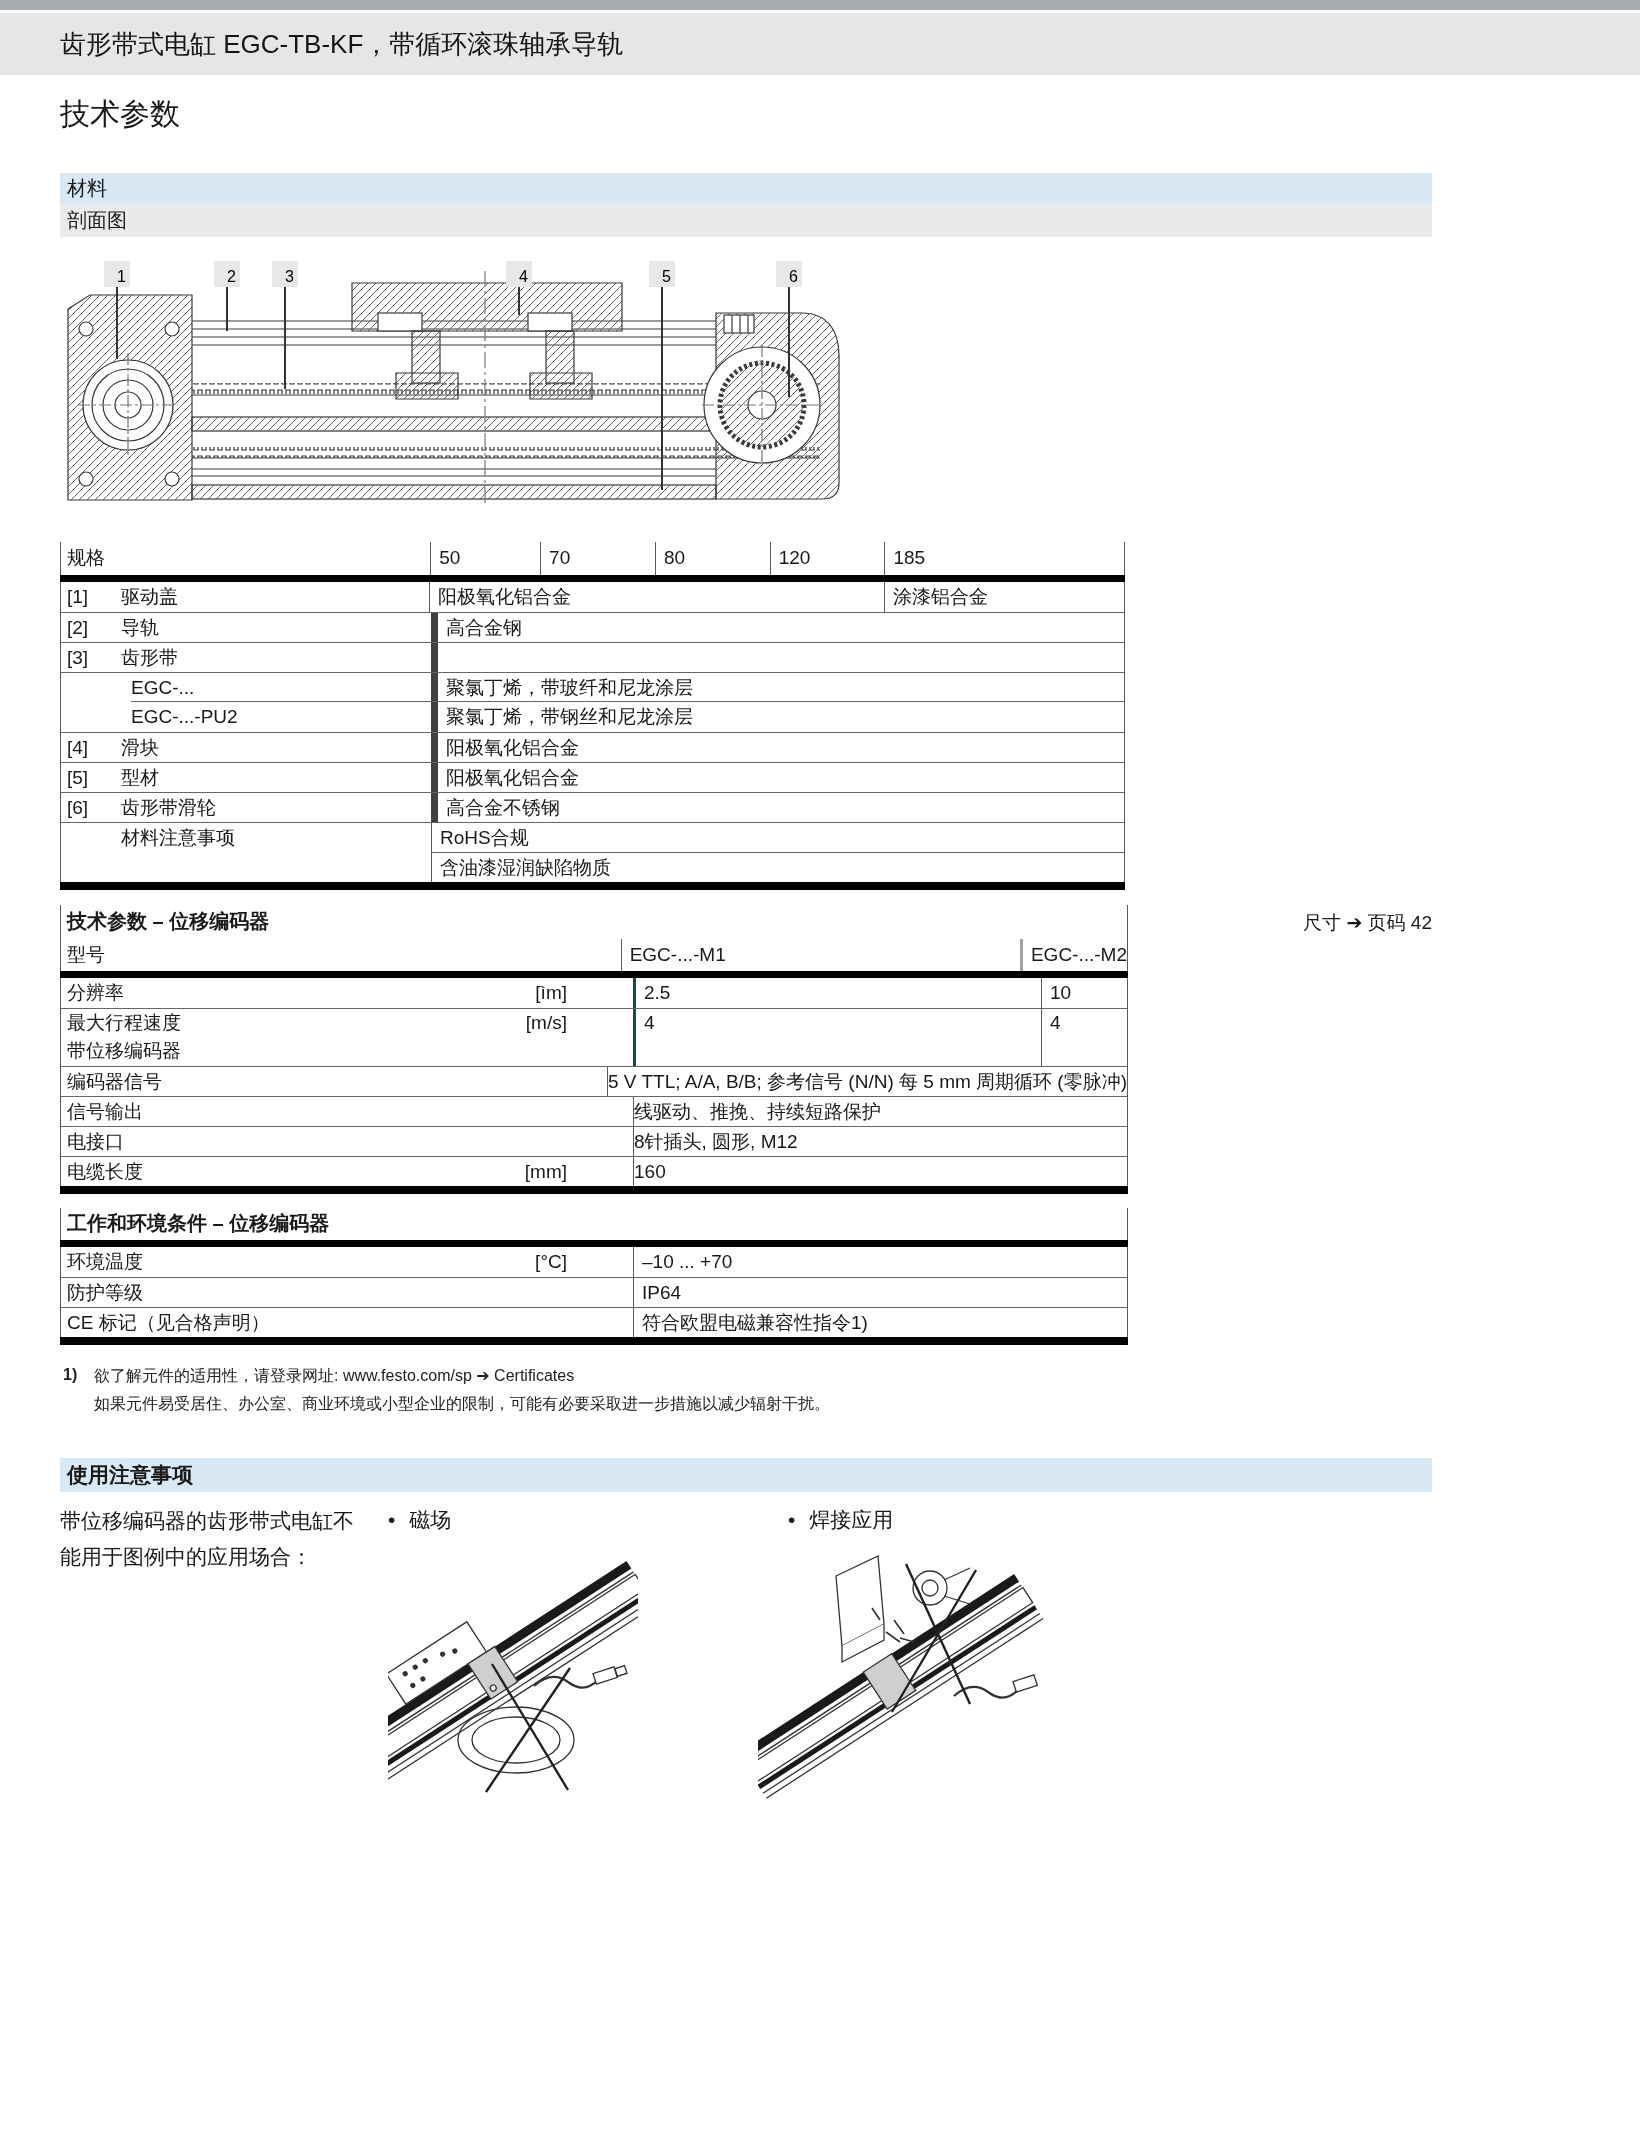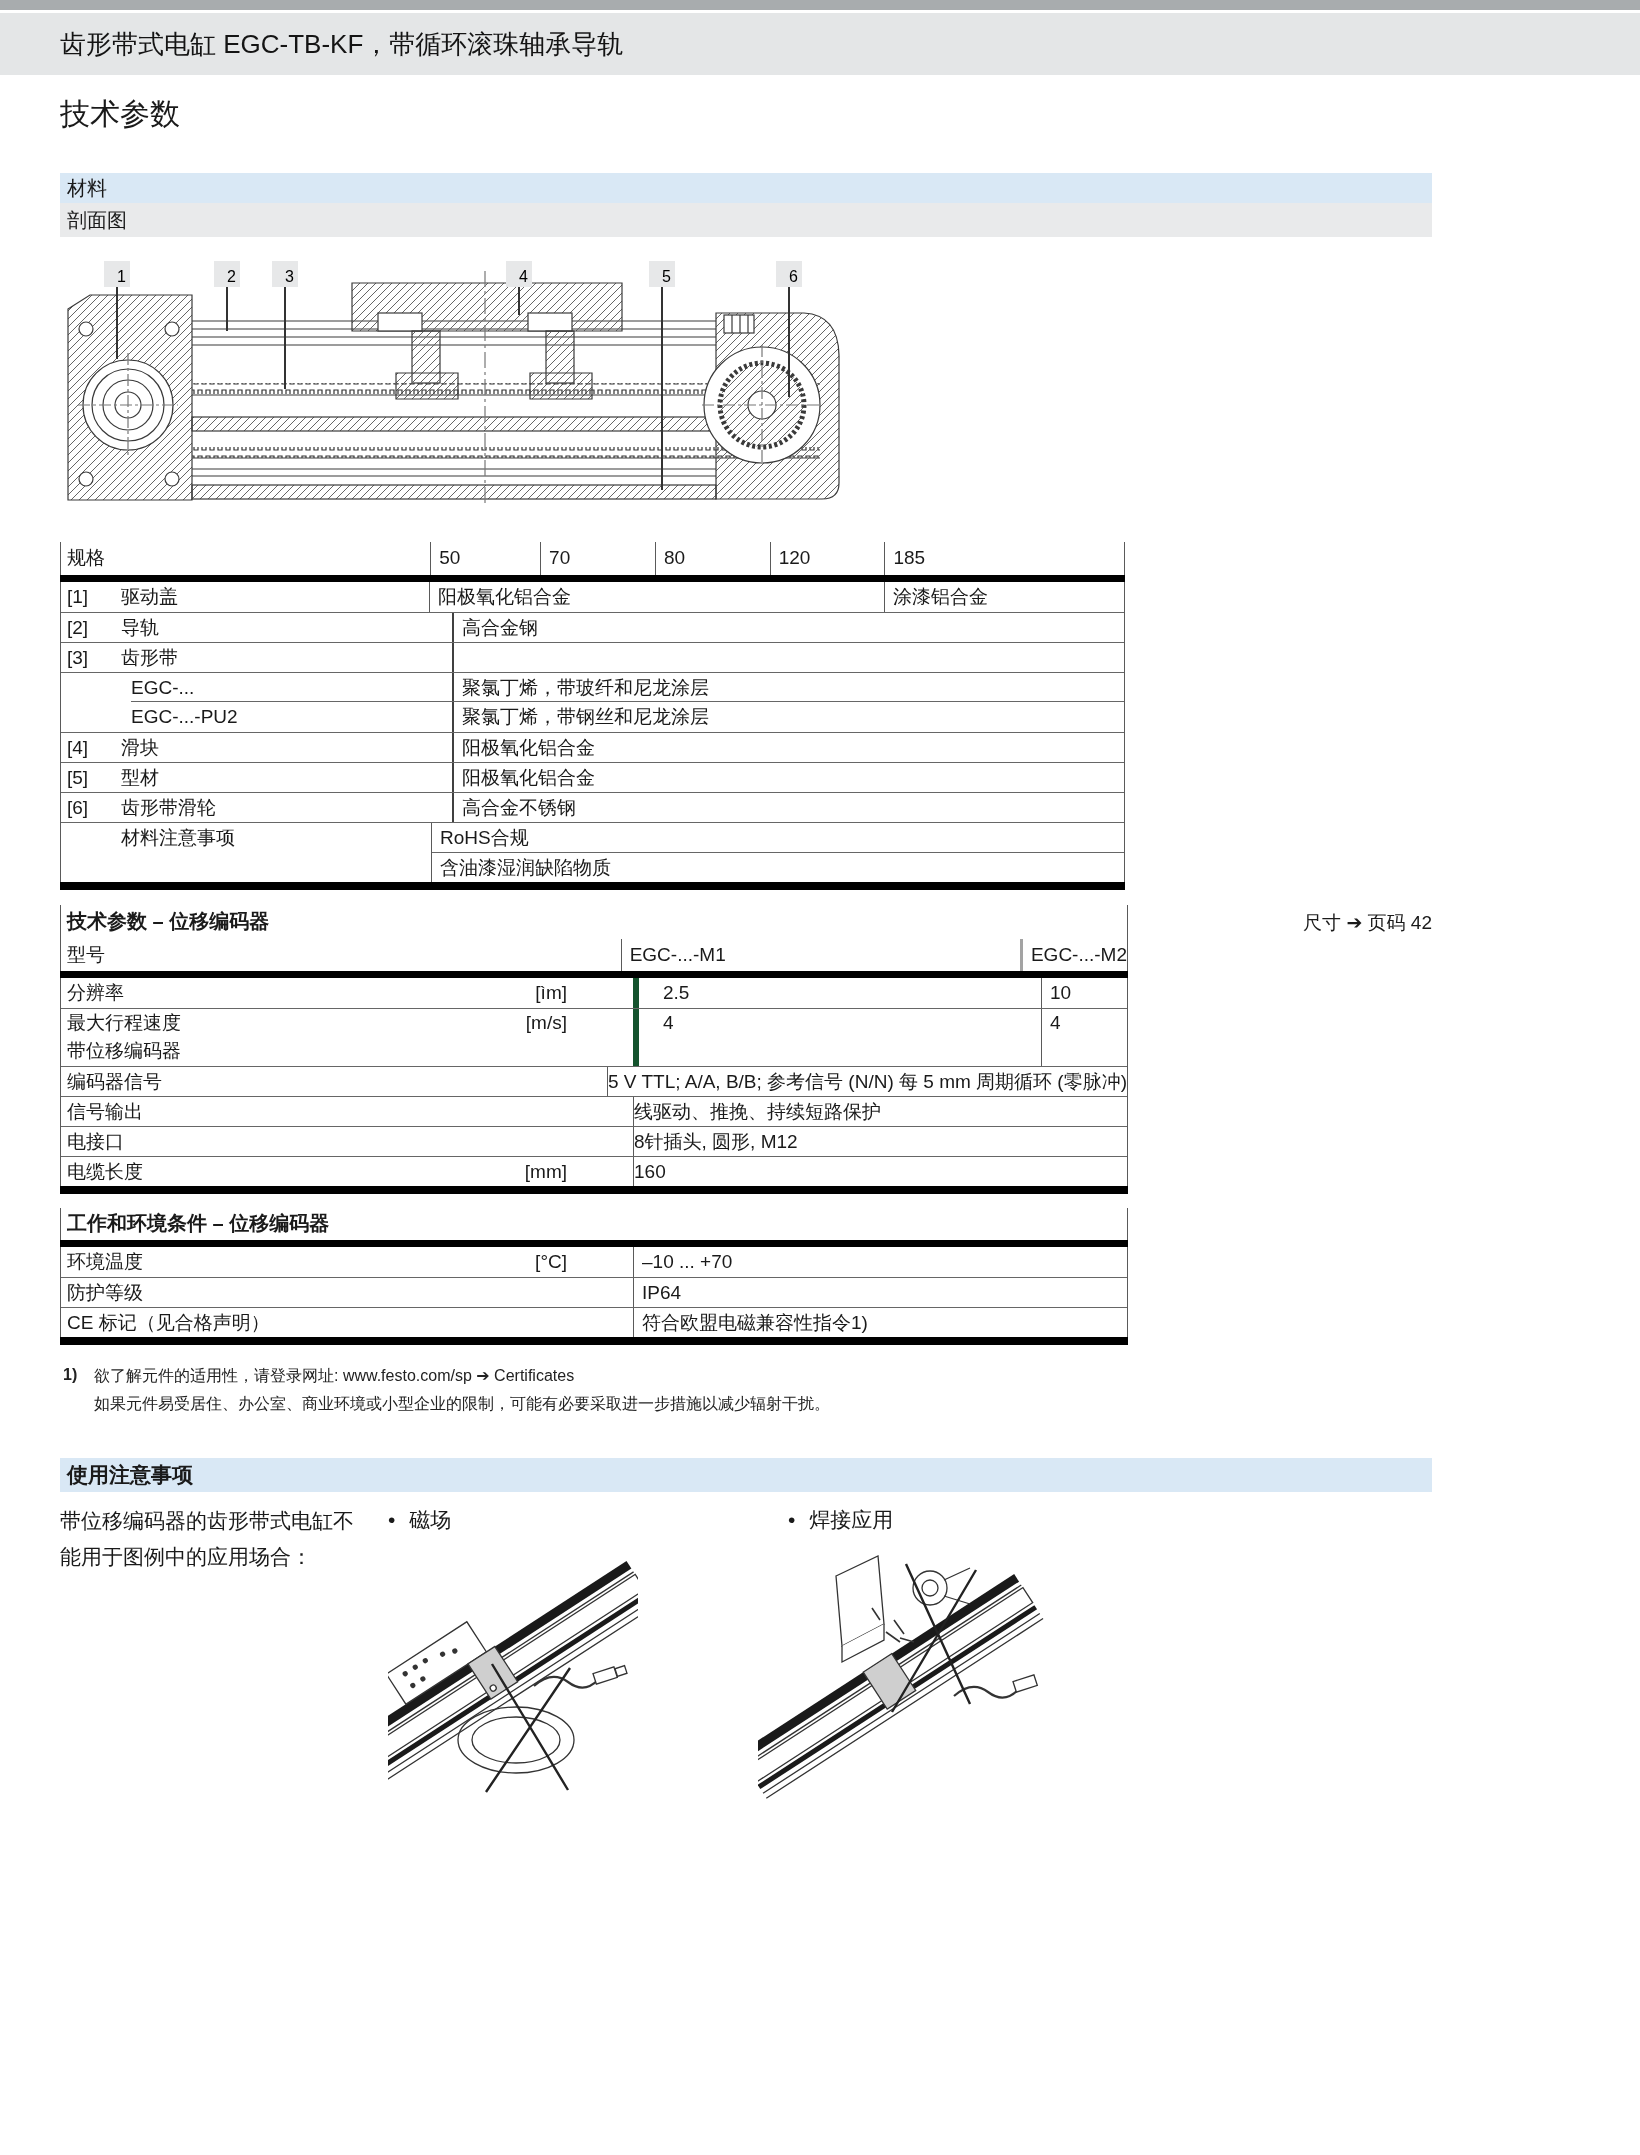--- a/index.html
+++ b/index.html
@@ -27,39 +27,39 @@
   .cell { overflow:visible; white-space:nowrap; }
 
   
   .t1 { top:542px; width:1065px; }
   .t1 .head { display:flex; height:33px; line-height:32px; }
   .t1 .head .c0 { width:370px; padding-left:6px; }
   .t1 .head .cs { border-left:1px solid #5a5a5a; padding-left:8px; }
   .t1 .head .c1 { width:110px; } .t1 .head .c2,.t1 .head .c3,.t1 .head .c4 { width:115px; } .t1 .head .c5 { width:240px; }
   .t1 .lblc { width:370px; padding-left:6px; display:flex; }
   .t1 .ref { display:inline-block; width:54px; }
-  .t1 .val { flex:1; border-left:2px solid #404040; padding-left:8px;margin-left:21px; }
+  .t1 .val { flex:1; border-left:7px solid #404040; padding-left:8px; }
   .t1 .valA { flex:0 0 455px; border-left:1px solid #5a5a5a; padding-left:8px; }
   .t1 .val185 { flex:0 0 240px; border-left:1px solid #5a5a5a; padding-left:8px; }
   .t1 .row.pu2 { border-top:none; position:relative; }
   .t1 .row.pu2::before { content:""; position:absolute; left:70px; right:0; top:-1px; border-top:1px solid #666; }
   .t1 .row.notes { height:60px; }
   .t1 .valstack { flex:1; border-left:1px solid #5a5a5a; display:flex; flex-direction:column; }
   .t1 .vline { height:30px; line-height:29px; padding-left:8px; }
   .t1 .vline.b { border-top:1px solid #666; }
 
   
   .t2 { top:905px; width:1068px; }
   .t2 .title { height:34px; line-height:32px; font-weight:bold; font-size:20px; padding-left:6px; }
   .t2 .head { display:flex; height:32px; line-height:31px; }
   .t2 .h0 { width:572px; padding-left:6px; }
   .t2 .h1 { width:408px; border-left:1px solid #5a5a5a; padding-left:8px; }
   .t2 .h2 { flex:1; border-left:3px solid #a3a3a3; padding-left:8px; }
   .lblcell { width:572px; display:flex; justify-content:space-between; padding-left:6px; padding-right:66px; }
-  .t2 .v1 { width:408px; border-left:6px solid #14532d; padding-left:24px; }
+  .t2 .v1 { width:408px; border-left:3px solid #14532d; padding-left:8px; }
   .t2 .v2 { flex:1; border-left:1px solid #5a5a5a; padding-left:8px; }
   .t2 .vspan { flex:1; border-left:1px solid #5a5a5a; padding-left:0; }
   .t2 .row.h58 { height:58px; line-height:28px; }
   .t2 .row.h58 .unit { align-self:flex-start; }
   .lbl2 span { display:block; }
 
   
   .t3 { top:1208px; width:1068px; }
   .t3 .title { height:32px; line-height:30px; font-weight:bold; font-size:20px; padding-left:6px; }
   .t3 .vspan { flex:1; border-left:1px solid #5a5a5a; padding-left:8px; }

